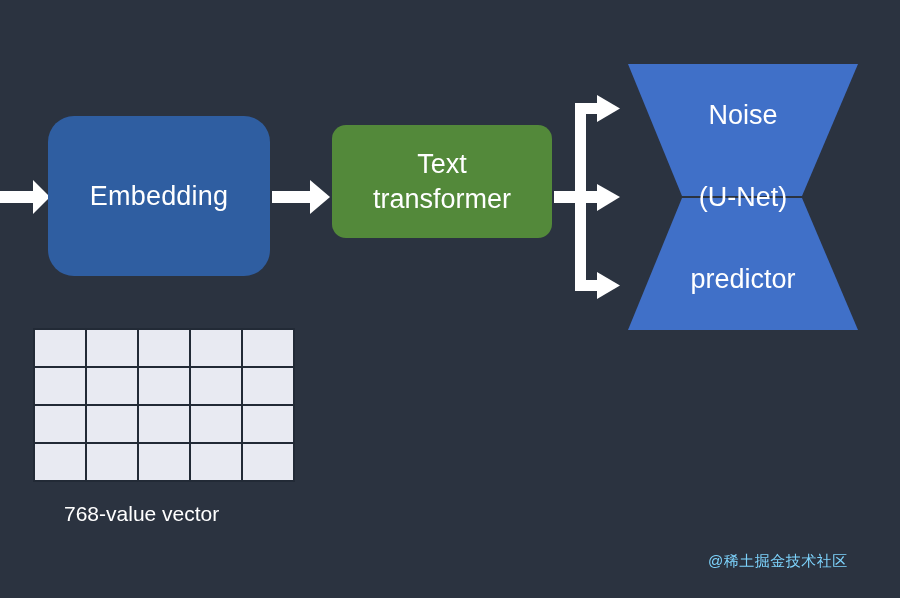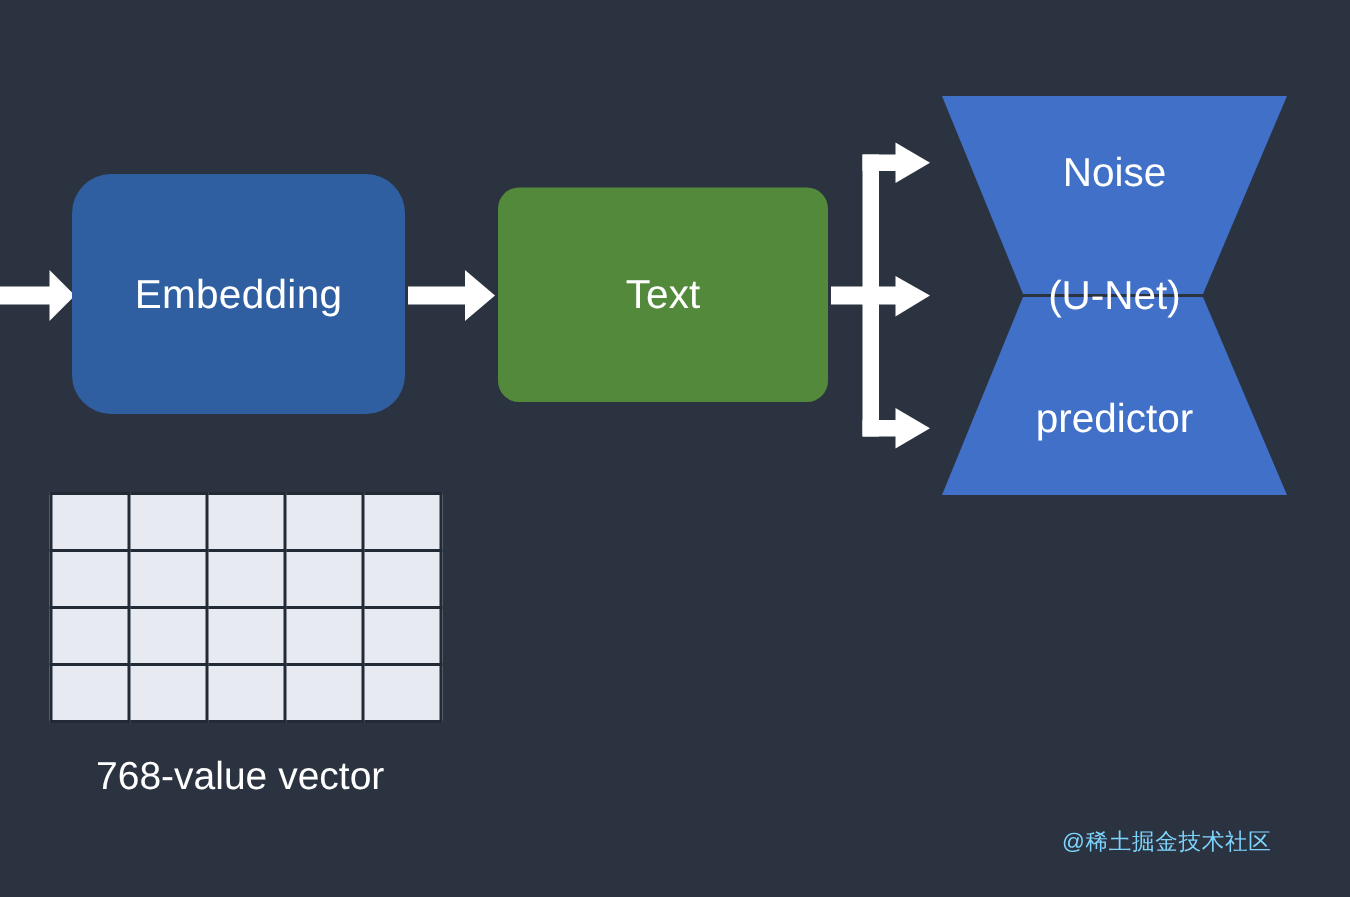--- a/index.html
+++ b/index.html
@@ -35,21 +35,21 @@
     border-radius: 26px;
     font-size: 27px;
     letter-spacing: .2px;
   }
 
   
   #text-transformer-box {
     left: 332px;
     top: 125px;
     width: 220px;
-    height: 143px;
+    height: 113px;
     background: #53893a;
     border-radius: 14px;
     font-size: 27px;
     line-height: 1.26;
   }
 
   
   #unet-shape {
     position: absolute;
     left: 620px;
@@ -94,21 +94,21 @@
     background: #e8eaf2;
   }
 
   
   #grid-caption {
     position: absolute;
     left: 64px;
     top: 500px;
     width: 300px;
     color: #ffffff;
-    font-size: 26px;
+    font-size: 21px;
     line-height: 1.35;
   }
 
   
   #watermark {
     position: absolute;
     left: 708px;
     top: 552px;
     color: #7dd3fc;
     font-size: 15px;
@@ -150,20 +150,21 @@
     </g>
   </svg>
 
   <div class="node" id="embedding-box">
     <span>Embedding</span>
   </div>
 
   <div class="node" id="text-transformer-box">
     <div>
       <div>Text</div>
+      <div>transformer</div>
     </div>
   </div>
 
   <div id="unet-shape">
     <svg viewBox="0 0 246 278" xmlns="http://www.w3.org/2000/svg">
 
       <polygon points="8,6 238,6 182,138 62,138" fill="#4070c8"></polygon>
 
       <polygon points="62,140 182,140 238,272 8,272" fill="#4070c8"></polygon>
     </svg>

